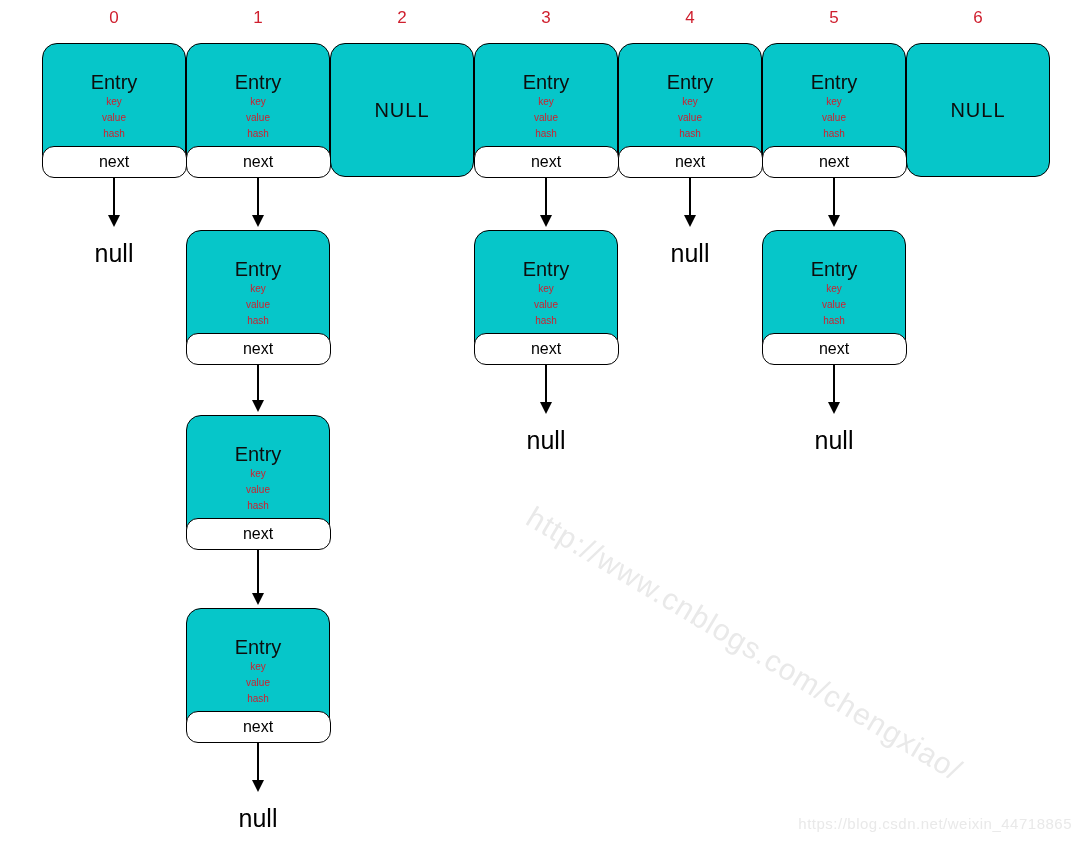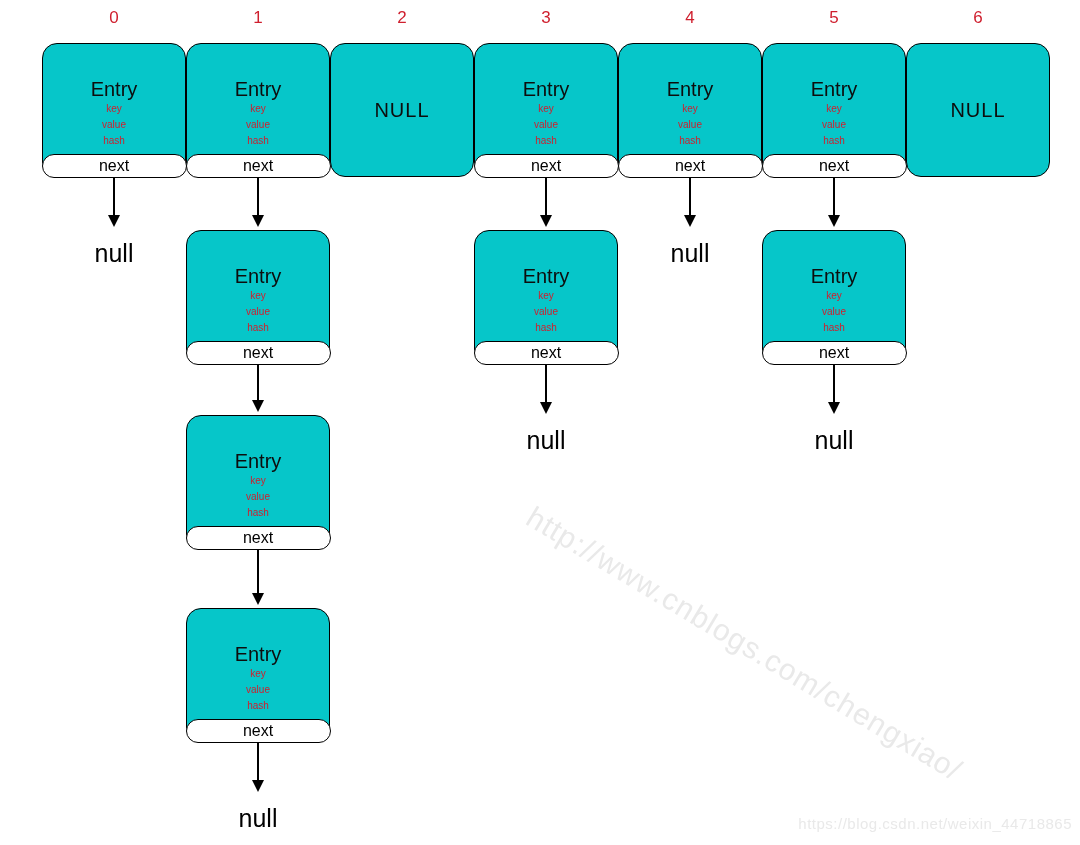--- a/index.html
+++ b/index.html
@@ -9,24 +9,24 @@
   }
   .idx{
     position:absolute;top:8px;text-align:center;
     font-size:17px;color:var(--red);
   }
   .ebox{
     position:absolute;width:144px;height:134px;box-sizing:border-box;
     background:var(--teal);border:1.5px solid #000;border-radius:15px;
     text-align:center;
   }
-  .etitle{margin-top:34px;font-size:20px;color:#0d0d0d;}
+  .etitle{margin-top:27px;font-size:20px;color:#0d0d0d;}
   .efield{font-size:10px;line-height:16px;color:var(--red);}
   .pill{
-    position:absolute;left:-1.5px;right:-1.5px;bottom:-1.5px;height:24px;box-sizing:border-box;
+    position:absolute;left:-1.5px;right:-1.5px;bottom:-1.5px;height:32px;box-sizing:border-box;
     background:#ffffff;border:1.5px solid #000;border-radius:12px;
     display:flex;align-items:center;justify-content:center;
   }
   .pill span{font-size:16px;color:#000;}
   .nbox{display:flex;align-items:center;justify-content:center;}
   .nbox span{font-size:20px;color:#0d0d0d;letter-spacing:1px;}
   .aline{position:absolute;width:1.5px;background:#000;}
   .ahead{
     position:absolute;width:0;height:0;
     border-left:6px solid transparent;border-right:6px solid transparent;

